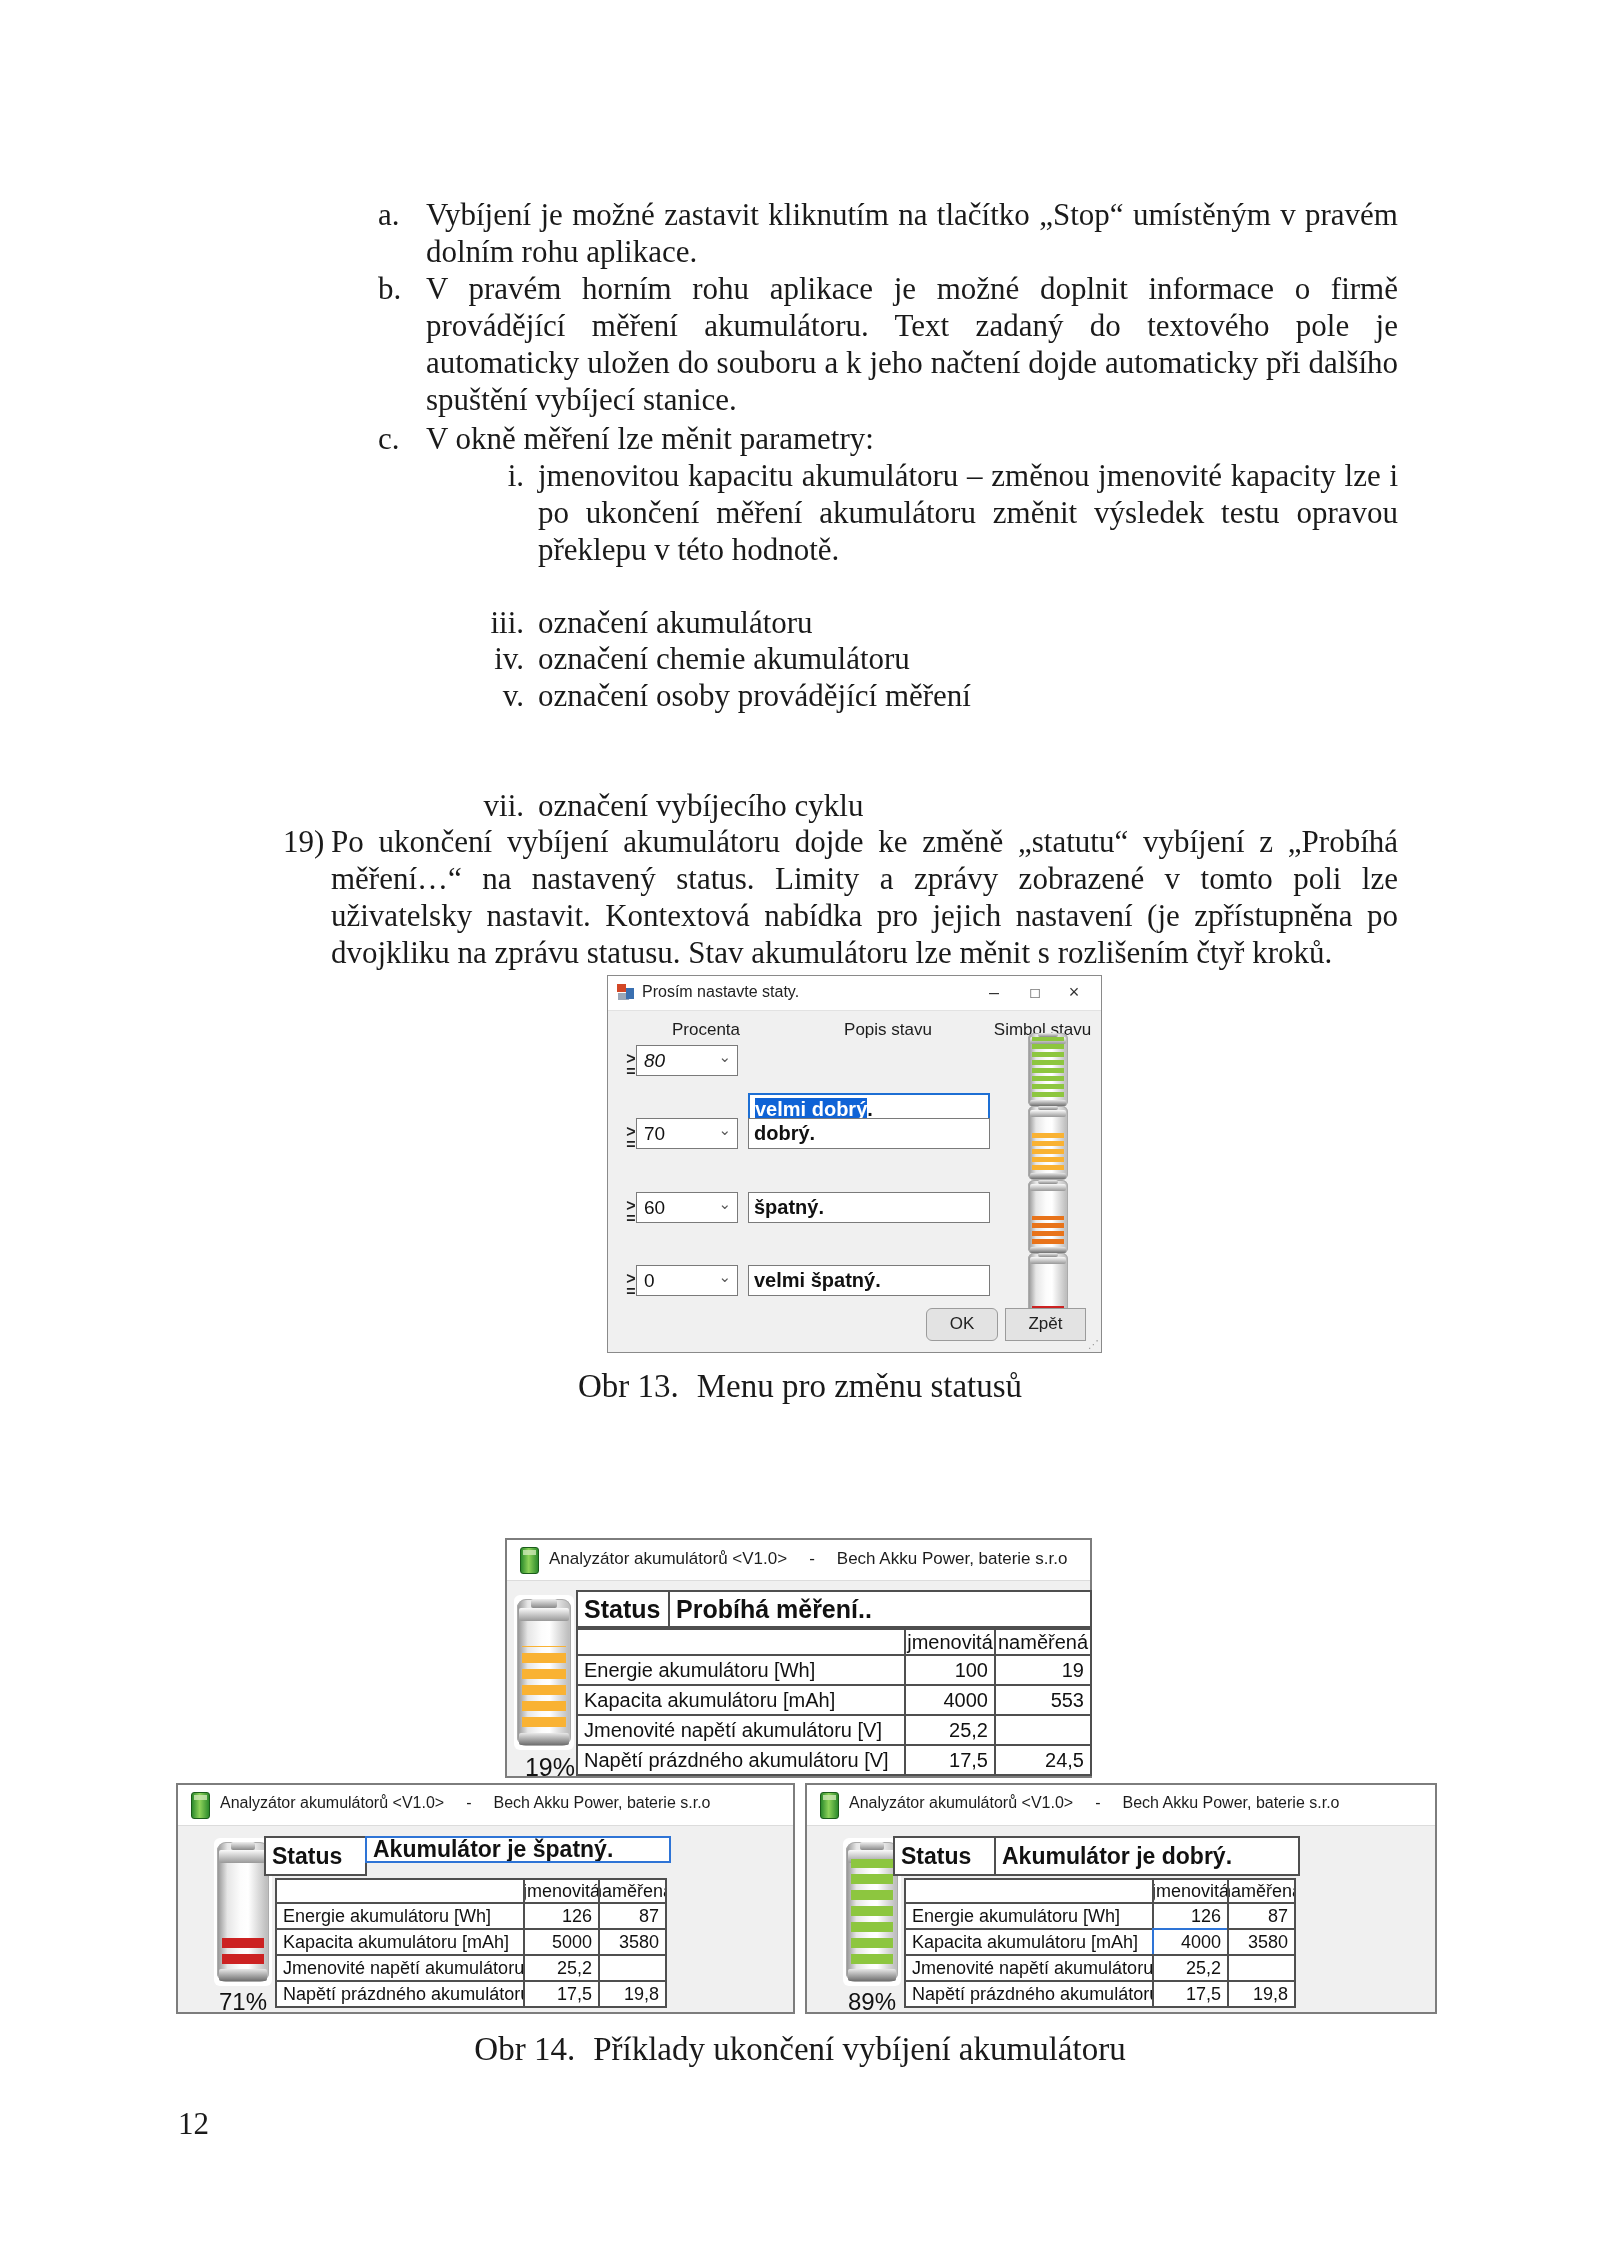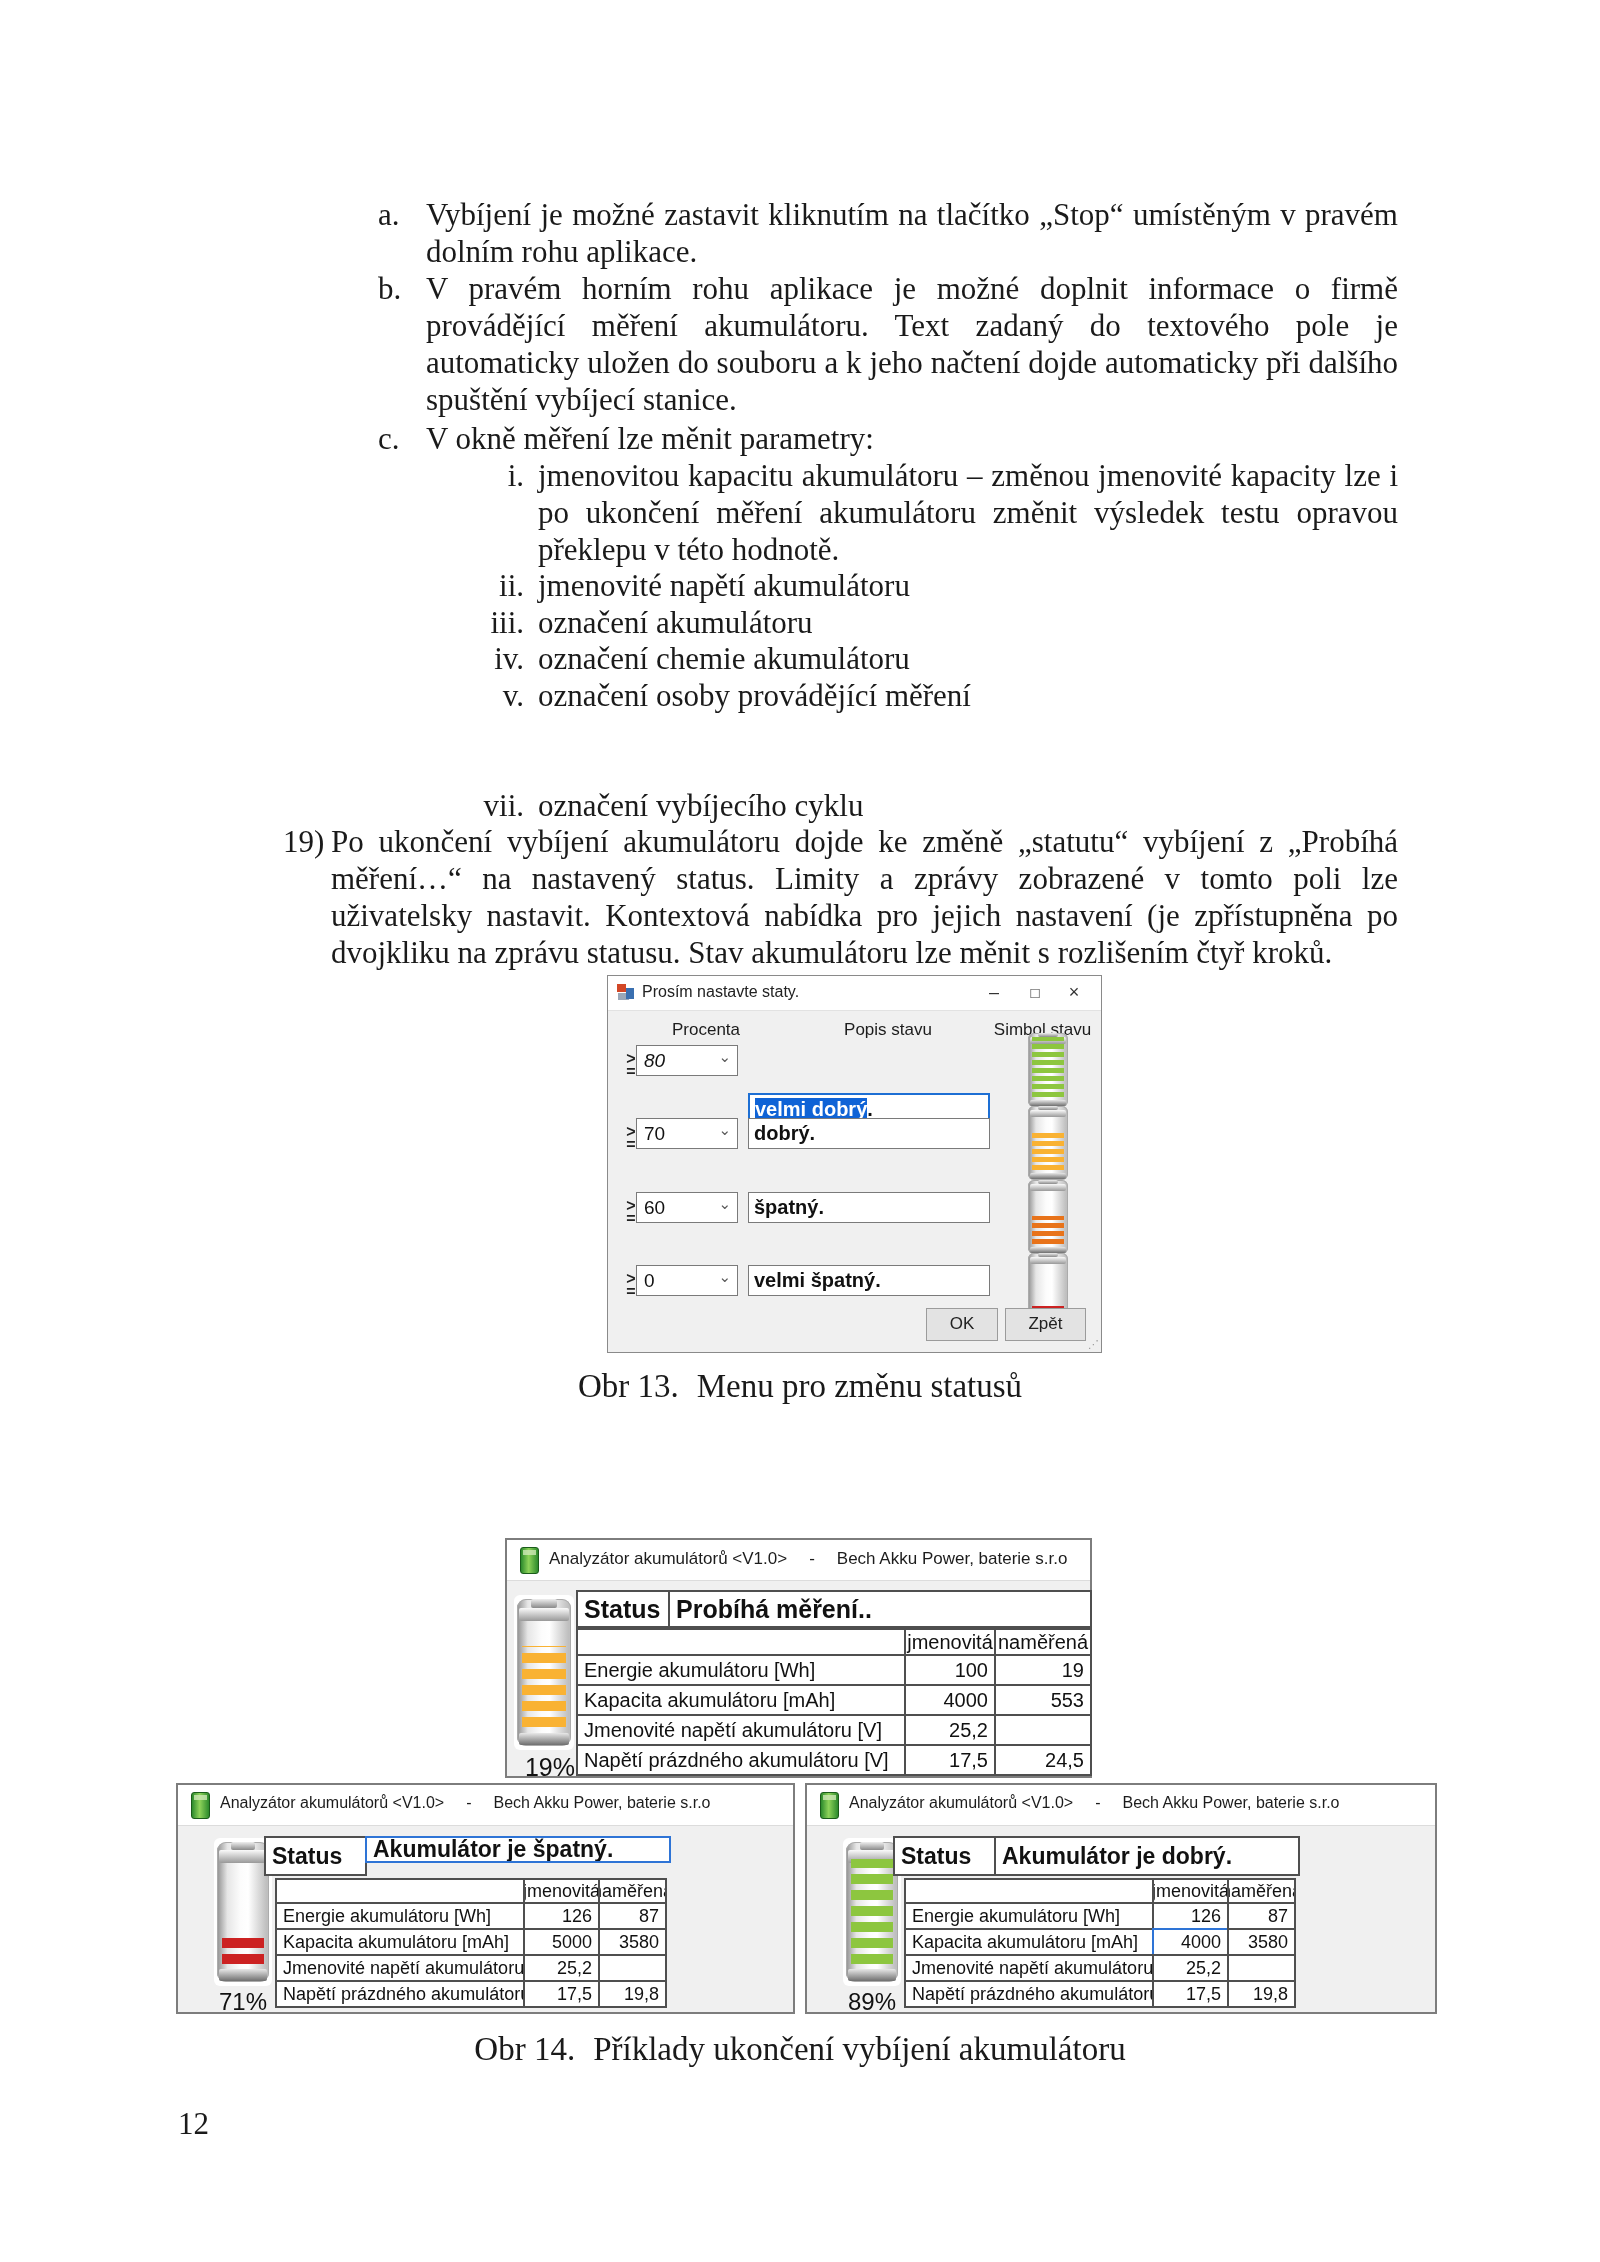--- a/index.html
+++ b/index.html
@@ -108,24 +108,20 @@
   </div>
   <div class="doc-item li-abc" style="top:420px;">
     <span class="marker">c.</span>
     <span class="txt">V okně měření lze měnit parametry:</span>
   </div>
 
   <div class="doc-item li-rom" style="top:457px;">
     <span class="marker">i.</span>
     <span class="txt">jmenovitou kapacitu akumulátoru – změnou jmenovité kapacity lze i po ukončení měření akumulátoru změnit výsledek testu opravou překlepu v této hodnotě.</span>
   </div>
-  <div class="doc-item li-rom" style="top:567px;">
-    <span class="marker">ii.</span>
-    <span class="txt">jmenovité napětí akumulátoru</span>
-  </div>
   <div class="doc-item li-rom" style="top:604px;">
     <span class="marker">iii.</span>
     <span class="txt">označení akumulátoru</span>
   </div>
   <div class="doc-item li-rom" style="top:640px;">
     <span class="marker">iv.</span>
     <span class="txt">označení chemie akumulátoru</span>
   </div>
   <div class="doc-item li-rom" style="top:677px;">
     <span class="marker">v.</span>
@@ -220,21 +216,21 @@
     <div class="dfield" style="top:289px;">
       <span>velmi špatný</span><span>.</span>
     </div>
     <div class="battery" style="left: 420px; top: 277px; width: 40px; height: 74px; --bc: #cc2222; --fill: 16%;">
       <div class="nub"></div>
         <div class="cap"></div>
         <div class="fill"></div>
         <div class="base"></div>
     </div>
 
-    <div class="dlg-push" style="left:318px;width:72px;">OK</div>
+    <div class="dlg-push" style="left:318px;width:72px;border-radius:6px;">OK</div>
     <div class="dlg-push" style="left:397px;width:81px;">Zpět</div>
     <span class="resize-grip">⋰</span>
   </div>
 
   <div class="caption" style="top:1368px;">
     <span class="cap-label">Obr 13.</span><span>Menu pro změnu statusů</span>
   </div>
 
 
   <div class="abs ui appwin win-mid" style="left:505px;top:1538px;width:587px;height:240px;">

